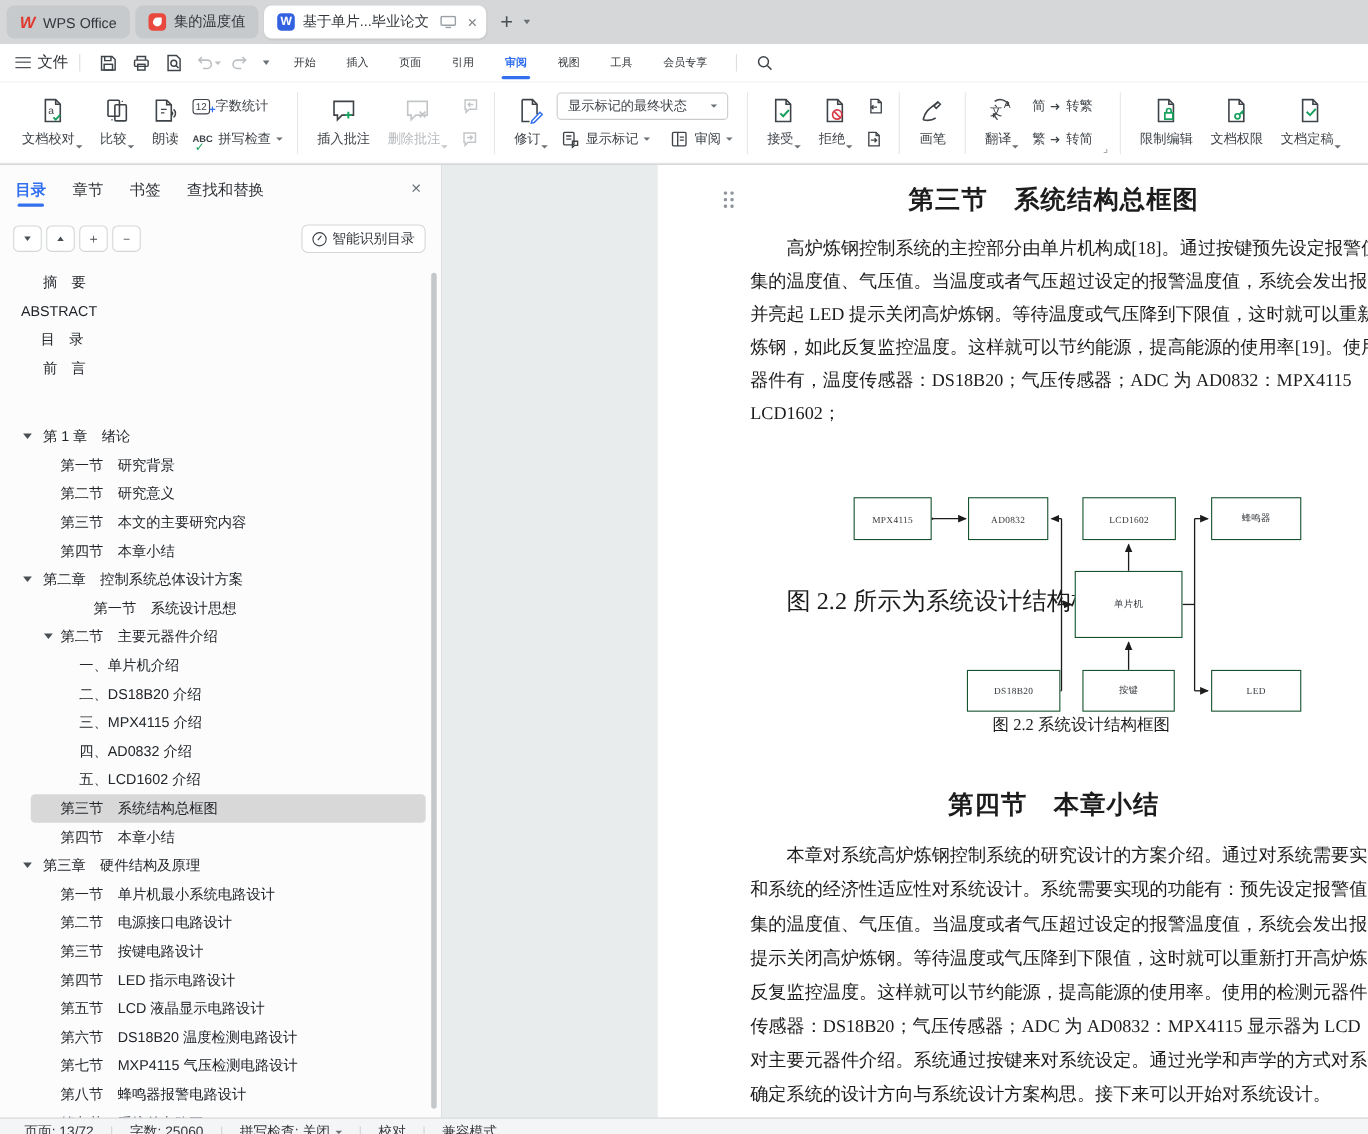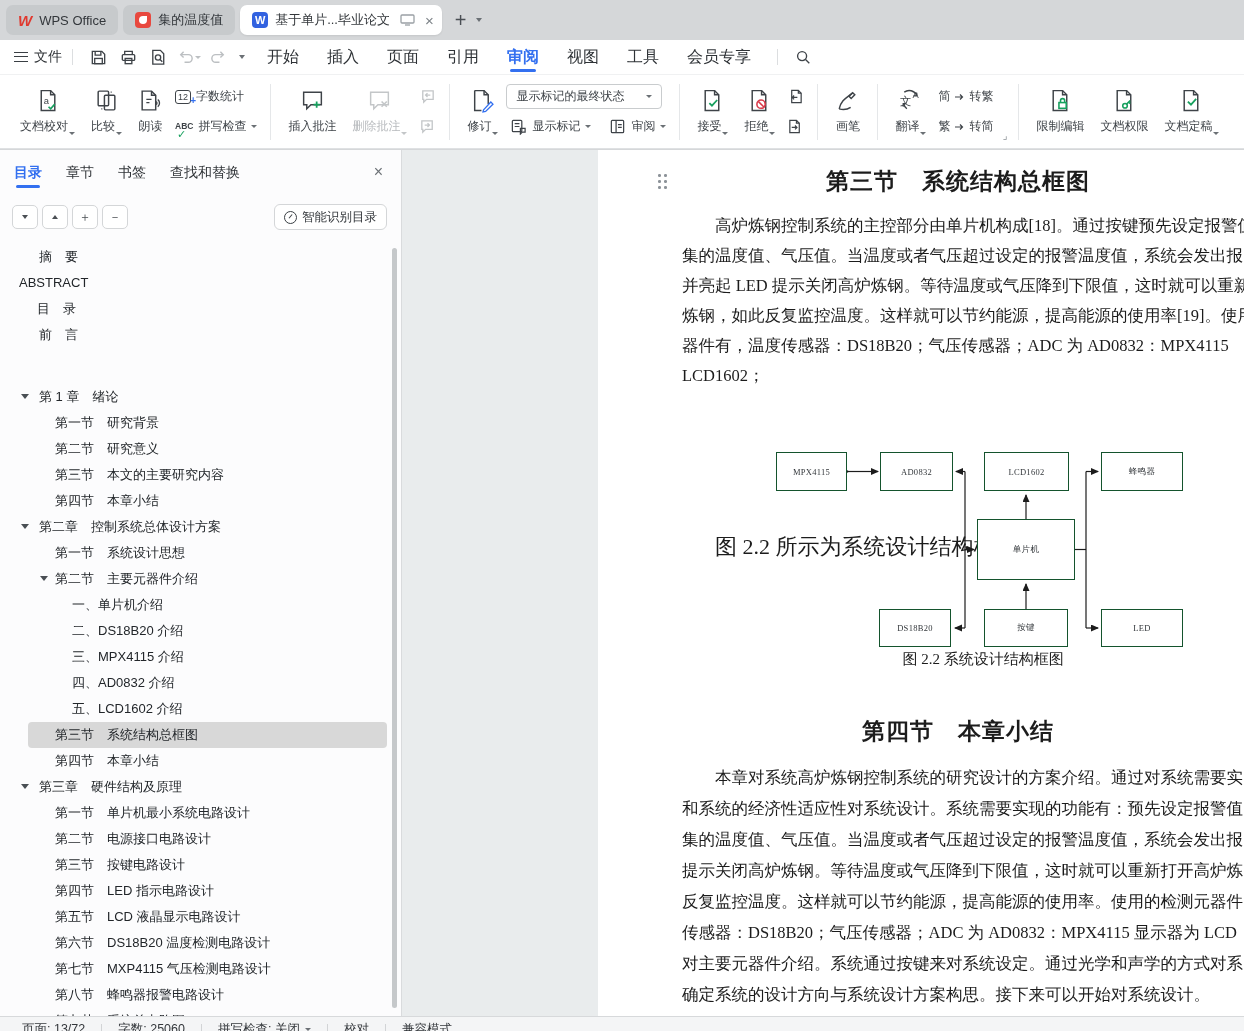--- a/index.html
+++ b/index.html
@@ -26,21 +26,21 @@
 
   
   .menubar { position:absolute; left:0; top:40px; width:100%; height:35px; background:#ffffff; display:flex; align-items:center; border-bottom:1px solid #f0f1f2; }
   .mb-file { display:flex; align-items:center; gap:6px; margin-left:14px; font-size:14px; color:#2f3337; }
   .burger { width:14px; height:10px; border-top:1.6px solid #3a3f44; border-bottom:1.6px solid #3a3f44; position:relative; }
   .burger::after { content:""; position:absolute; left:0; top:2.8px; width:100%; border-top:1.6px solid #3a3f44; }
   .vdiv { width:1px; height:16px; background:#dcdee0; margin:0 10px; }
   .qa-ic { width:26px; height:24px; display:flex; align-items:center; justify-content:center; border-radius:4px; margin:0 2px; }
   .qa-ic svg { display:block; }
   .menu-items { display:flex; align-items:center; margin-left:22px; gap:28px; height:100%; }
-  .menu-item { font-size:16px; color:#2f3337; height:100%; display:flex; align-items:center; position:relative; }
+  .menu-item { font-size:10px; color:#2f3337; height:100%; display:flex; align-items:center; position:relative; }
   .menu-item.active { color:#3370f0; font-weight:bold; }
   .menu-item.active::after { content:""; position:absolute; left:50%; transform:translateX(-50%); bottom:2px; width:26px; height:3px; border-radius:2px; background:#3370f0; }
 
   
   .ribbon { position:absolute; left:0; top:75px; width:100%; height:74px; background:#ffffff; border-bottom:1px solid #dfe1e3; display:flex; align-items:center; padding-left:12px; }
   .rdiv { width:1px; height:56px; background:#e5e7e9; margin:0 9px; flex:0 0 1px; }
   .rb-big { display:flex; flex-direction:column; align-items:center; justify-content:center; gap:5px; padding:4px 8px; height:64px; font-size:12px; color:#3e4348; white-space:nowrap; }
   .rb-big .lbl { display:flex; align-items:flex-end; gap:1px; }
   .rb-col { display:flex; flex-direction:column; justify-content:center; gap:4px; height:64px; }
   .rb-small { display:flex; align-items:center; gap:5px; height:26px; font-size:12px; color:#3e4348; white-space:nowrap; padding:0 4px; }
@@ -469,21 +469,21 @@
           <div class="toc-row" style="padding-left: 39px;"><span>摘　要</span></div>
           <div class="toc-row" style="padding-left: 19px;"><span>ABSTRACT</span></div>
           <div class="toc-row" style="padding-left: 37px;"><span>目　录</span></div>
           <div class="toc-row" style="padding-left: 39px;"><span>前　言</span></div>
           <div class="toc-row" style="padding-left: 39px; margin-top: 36px;"><span class="tri" style="left: 21px;"></span><span>第 1 章　绪论</span></div>
           <div class="toc-row" style="padding-left: 55px;"><span>第一节　研究背景</span></div>
           <div class="toc-row" style="padding-left: 55px;"><span>第二节　研究意义</span></div>
           <div class="toc-row" style="padding-left: 55px;"><span>第三节　本文的主要研究内容</span></div>
           <div class="toc-row" style="padding-left: 55px;"><span>第四节　本章小结</span></div>
           <div class="toc-row" style="padding-left: 39px;"><span class="tri" style="left: 21px;"></span><span>第二章　控制系统总体设计方案</span></div>
-          <div class="toc-row" style="padding-left: 55px;"><span>第一节　系统设计思想</span></div>
+          <div class="toc-row" style="padding-left: 85px;"><span>第一节　系统设计思想</span></div>
           <div class="toc-row" style="padding-left: 55px;"><span class="tri" style="left: 40px;"></span><span>第二节　主要元器件介绍</span></div>
           <div class="toc-row" style="padding-left: 72px;"><span>一、单片机介绍</span></div>
           <div class="toc-row" style="padding-left: 72px;"><span>二、DS18B20 介绍</span></div>
           <div class="toc-row" style="padding-left: 72px;"><span>三、MPX4115 介绍</span></div>
           <div class="toc-row" style="padding-left: 72px;"><span>四、AD0832 介绍</span></div>
           <div class="toc-row" style="padding-left: 72px;"><span>五、LCD1602 介绍</span></div>
           <div class="toc-row selected" style="padding-left: 27px;"><span>第三节　系统结构总框图</span></div>
           <div class="toc-row" style="padding-left: 55px;"><span>第四节　本章小结</span></div>
           <div class="toc-row" style="padding-left: 39px;"><span class="tri" style="left: 21px;"></span><span>第三章　硬件结构及原理</span></div>
           <div class="toc-row" style="padding-left: 55px;"><span>第一节　单片机最小系统电路设计</span></div>
@@ -544,21 +544,21 @@
               <line x1="318" y1="21.5" x2="318" y2="178"></line>
               <line x1="318" y1="21.5" x2="330" y2="21.5" marker-end="url(#arr)"></line>
               <line x1="318" y1="178" x2="330" y2="178" marker-end="url(#arr)"></line>
             </g>
           </svg>
           <div class="dbox" style="left:8px;top:2px;width:71px;height:39px">MPX4115</div>
           <div class="dbox" style="left:112px;top:2px;width:73px;height:39px">AD0832</div>
           <div class="dbox" style="left:216px;top:2px;width:85px;height:39px">LCD1602</div>
           <div class="dbox" style="left:333px;top:2px;width:82px;height:39px">蜂鸣器</div>
           <div class="dbox" style="left:209px;top:69px;width:98px;height:61px">单片机</div>
-          <div class="dbox" style="left:111px;top:159px;width:72px;height:38px">DS18B20</div>
+          <div class="dbox" style="left:111px;top:159px;width:85px;height:38px">DS18B20</div>
           <div class="dbox" style="left:216px;top:159px;width:84px;height:38px">按键</div>
           <div class="dbox" style="left:333px;top:159px;width:82px;height:38px">LED</div>
         </div>
         <div class="dcap">图 2.2 系统设计结构框图</div>
 
         <div class="doc-h h2">第四节　本章小结</div>
 
         <div class="para p2">
             <div class="doc-line indent">本章对系统高炉炼钢控制系统的研究设计的方案介绍。通过对系统需要实</div>
             <div class="doc-line">和系统的经济性适应性对系统设计。系统需要实现的功能有：预先设定报警值</div>

